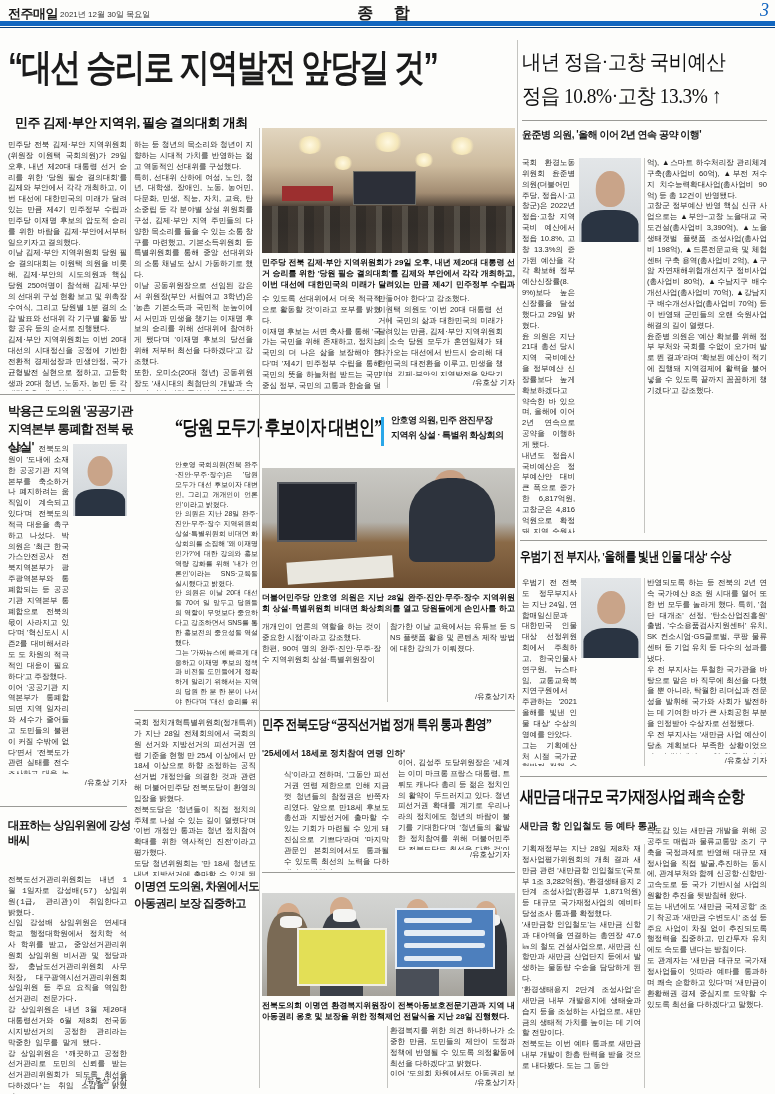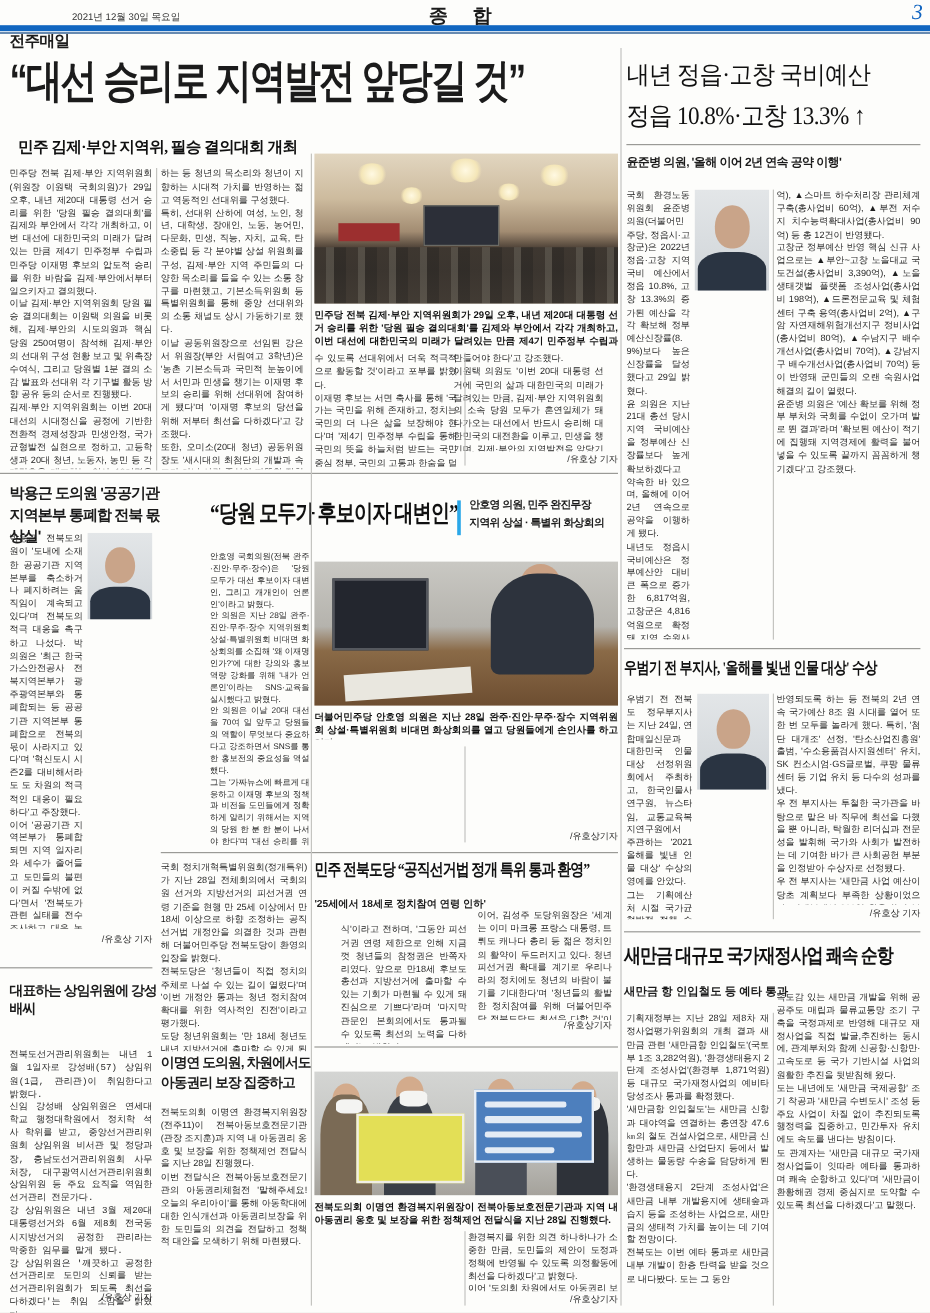--- a/index.html
+++ b/index.html
@@ -1,20 +1,20 @@
 <!DOCTYPE html>
 <html><head>
 <meta charset="utf-8">
 <style>
   html,body{margin:0;padding:0;background:#e8e8e4;}
   #page{position:relative;width:775px;height:1094px;background:#fdfdfb;margin:0 auto;
         font-family:"Liberation Sans","DejaVu Sans",sans-serif;color:#1b1b1b;overflow:hidden;}
   .abs{position:absolute;}
   
-  .paper-name{left:8px;top:5px;font-size:13px;font-weight:bold;letter-spacing:-0.5px;margin-top:20px;}
+  .paper-name{left:8px;top:5px;font-size:13px;font-weight:bold;letter-spacing:-0.5px;}
   .edition-date{left:60px;top:9px;font-size:8px;color:#333;}
   .section-title{left:0;top:3px;width:775px;text-align:center;font-size:16px;font-weight:bold;letter-spacing:8px;}
   .page-number{right:6px;top:0px;font-size:18px;font-family:"Liberation Serif","DejaVu Serif",serif;font-style:italic;color:#1064c0;}
   .head-rule-thick{left:0;top:21px;width:775px;height:5px;background:#1166c0;}
   .head-rule-thin{left:0;top:27px;width:775px;height:1px;background:#083f7e;}
   
   .h-serif{font-family:"Liberation Serif","DejaVu Serif",serif;color:#101010;}
   .h-lead{left:8px;top:42px;width:640px;font-size:38px;font-weight:800;letter-spacing:-2px;
           transform:scaleX(0.80);transform-origin:left top;white-space:nowrap;}
   .sub-lead{left:15px;top:114px;width:360px;font-size:13px;font-weight:bold;letter-spacing:-0.5px;}
@@ -144,40 +144,41 @@
 안 의원은 이날 20대 대선을 70여 일 앞두고 당원들의 역할이 무엇보다 중요하다고 강조하면서 SNS를 통한 홍보전의 중요성을 역설했다.
 그는 '가짜뉴스에 빠르게 대응하고 이재명 후보의 정책과 비전을 도민들에게 정확하게 알리기 위해서는 지역의 당원 한 분 한 분이 나서야 한다'며 '대선 승리를 위해 당원</div>
 
   <div class="abs photo conf-photo" style="left:262px;top:468px;width:253px;height:120px;">
     <div class="cp-monitor"></div>
     <div class="cp-head"></div>
     <div class="cp-person"></div>
     <div class="cp-papers"></div>
   </div>
   <div class="abs caption" style="left:262px;top:592px;width:253px;height:24px;">더불어민주당 안호영 의원은 지난 28일 완주·진안·무주·장수 지역위원회 상설·특별위원회 비대면 화상회의를 열고 당원들에게 손인사를 하고 있다.</div>
+  <div class="abs col" style="left:262px;top:622px;width:119px;height:80px;">개개인이 언론의 역할을 하는 것이 중요한 시점'이라고 강조했다.
+한편, 90여 명의 완주·진안·무주·장수 지역위원회 상설·특별위원장이</div>
+  <div class="abs col" style="left:390px;top:622px;width:125px;height:66px;">참가한 이날 교육에서는 유튜브 등 SNS 플랫폼 활용 및 콘텐츠 제작 방법에 대한 강의가 이뤄졌다.</div>
   <div class="abs byline" style="left:390px;top:692px;width:125px;">/유호상기자</div>
 
   <div class="abs hr" style="left:134px;top:710px;width:381px;"></div>
 
   <div class="abs h-jbdd h-serif">민주 전북도당 “공직선거법 정개 특위 통과 환영”</div>
   <div class="abs sub-jbdd">'25세에서 18세로 정치참여 연령 인하'</div>
   <div class="abs col" style="left:134px;top:718px;width:122px;height:158px;">국회 정치개혁특별위원회(정개특위)가 지난 28일 전체회의에서 국회의원 선거와 지방선거의 피선거권 연령 기준을 현행 만 25세 이상에서 만 18세 이상으로 하향 조정하는 공직선거법 개정안을 의결한 것과 관련해 더불어민주당 전북도당이 환영의 입장을 밝혔다.
 전북도당은 '청년들이 직접 정치의 주체로 나설 수 있는 길이 열렸다'며 '이번 개정안 통과는 청년 정치참여 확대를 위한 역사적인 진전'이라고 평가했다.
 도당 청년위원회는 '만 18세 청년도 내년 지방선거에 출마할 수 있게 된 만큼 청년 후보들을 위한 제도적 지원과 정치교육이 뒤따라야 한다'며 '2030 청년들과 함께하는 선거대책위원회를 꾸리는 방</div>
   <div class="abs col" style="left:284px;top:770px;width:105px;height:100px;">식'이라고 전하며, '그동안 피선거권 연령 제한으로 인해 지금껏 청년들의 참정권은 반쪽자리였다. 앞으로 만18세 후보도 총선과 지방선거에 출마할 수 있는 기회가 마련될 수 있게 돼 진심으로 기쁘다'라며 '마지막 관문인 본회의에서도 통과될 수 있도록 최선의 노력을 다하겠다'고 밝혔다.</div>
   <div class="abs col" style="left:398px;top:758px;width:112px;height:92px;">이어, 김성주 도당위원장은 '세계는 이미 마크롱 프랑스 대통령, 트뤼도 캐나다 총리 등 젊은 정치인의 활약이 두드러지고 있다. 청년 피선거권 확대를 계기로 우리나라의 정치에도 청년의 바람이 불기를 기대한다'며 '청년들의 활발한 정치참여를 위해 더불어민주당 전북도당도 최선을 다할 것'이라고 약속했다.</div>
   <div class="abs byline" style="left:398px;top:850px;width:112px;">/유호상기자</div>
   <div class="abs hr" style="left:262px;top:872px;width:253px;"></div>
 
   <div class="abs h-lee">
     <span>이명연 도의원, 차원에서도</span><br>
     <span>아동권리 보장 집중하고</span>
   </div>
-  <div class="abs col" style="left:134px;top:922px;width:122px;height:166px;">전북도의회 이명연 환경복지위원장(전주11)이 전북아동보호전문기관(관장 조지훈)과 지역 내 아동권리 옹호 및 보장을 위한 정책제언 전달식을 지난 28일 진행했다.
-이번 전달식은 전북아동보호전문기관의 아동권리체험전 '말해주세요! 오늘의 우리아이'를 통해 아동학대에 대한 인식개선과 아동권리보장을 위한 도민들의 의견을 전달하고 정책적 대안을 모색하기 위해 마련됐다.</div>
 
   <div class="abs photo group-photo" style="left:262px;top:893px;width:253px;height:103px;">
     <div class="gp-head" style="left:6%;top:10%;"></div>
     <div class="gp-person" style="left:2%;background:#7a6a55;"></div>
     <div class="gp-mask" style="left:7%;top:22%;"></div>
     <div class="gp-head" style="left:27%;top:4%;"></div>
     <div class="gp-person" style="left:23%;background:#3a3f47;"></div>
     <div class="gp-mask" style="left:28%;top:16%;"></div>
     <div class="gp-head" style="left:57%;top:6%;"></div>
     <div class="gp-person" style="left:53%;background:#4a4f58;"></div>

